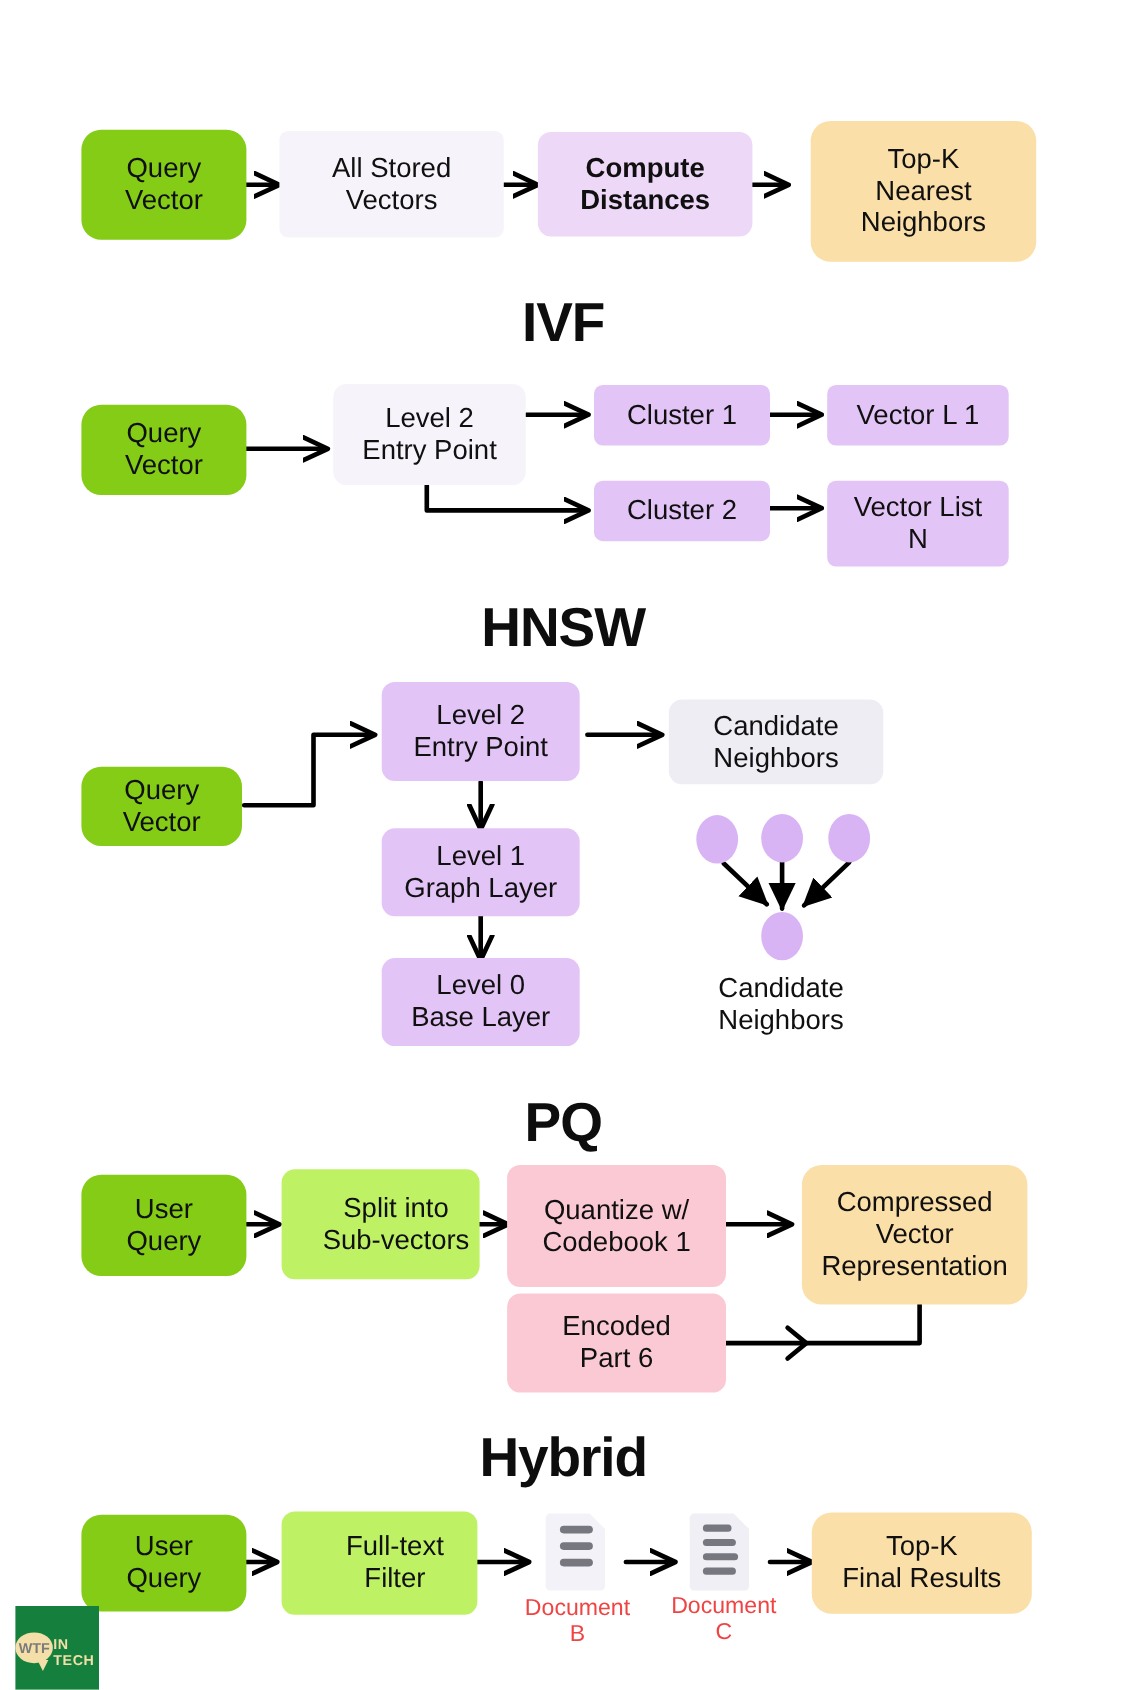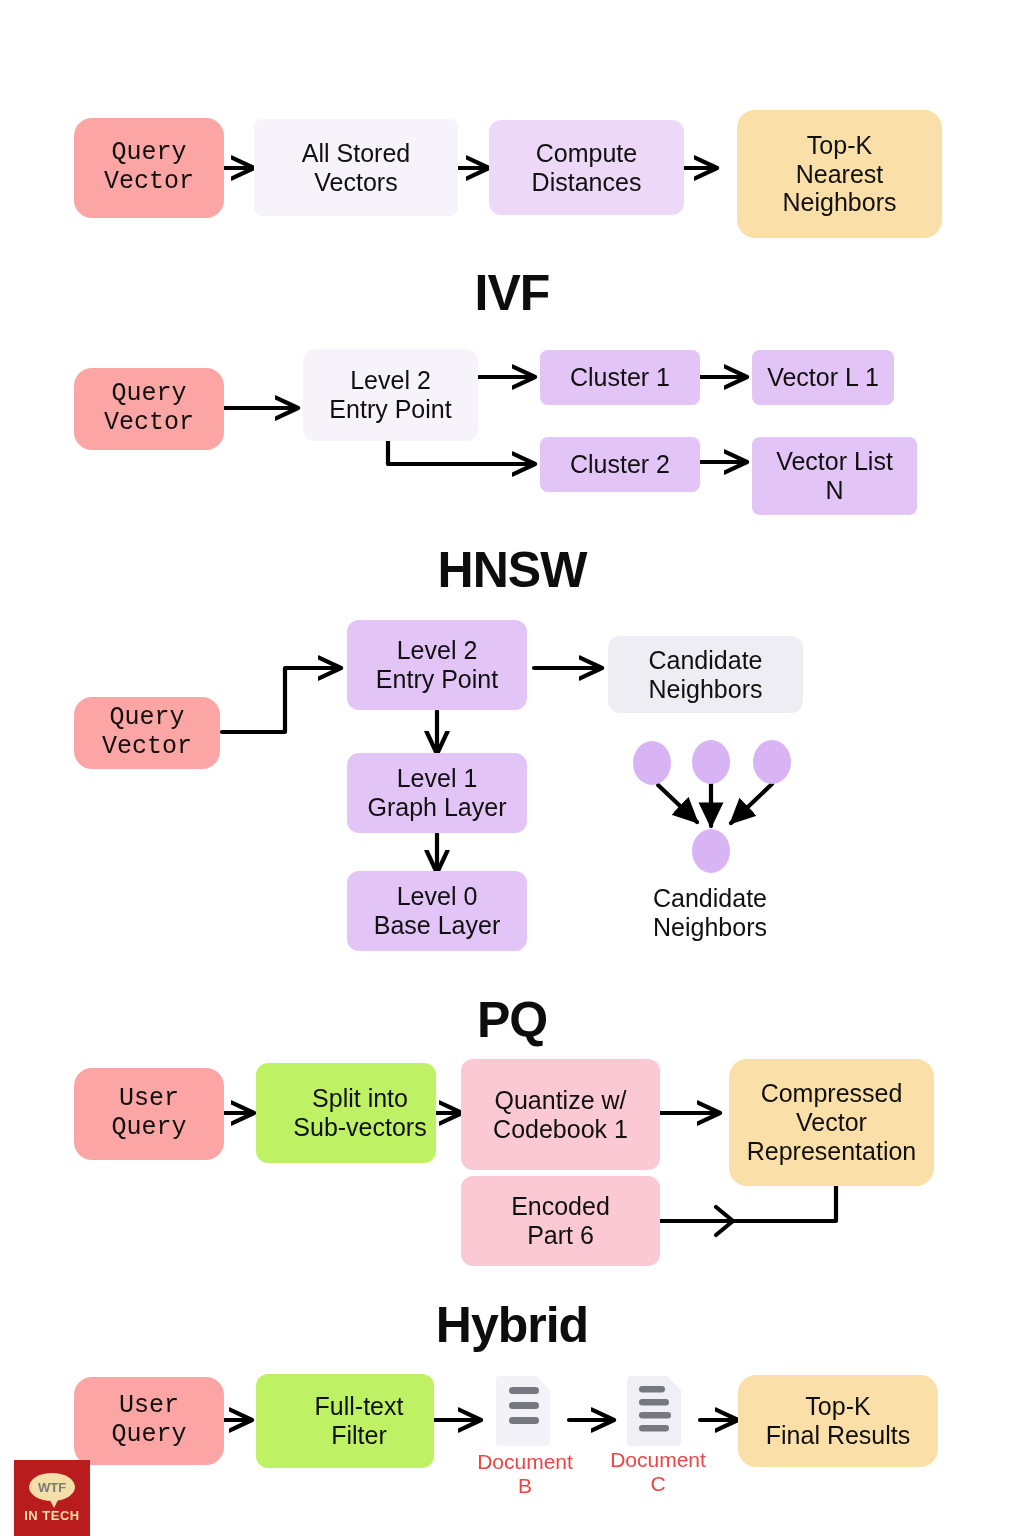--- a/index.html
+++ b/index.html
@@ -33,21 +33,21 @@
     text-align:center;
     font-size:25px;
     line-height:1.15;
     color:#101010;
     box-sizing:border-box;
     padding:4px 8px;
     white-space:pre-line;
   }
 
   
-  .c-blue   {background:#fca5a5;font-family:Liberation Mono, monospace;}
+  .c-blue   {background:#84cc16;}
   .c-white  {background:#F6F3FA;}
   .c-lav    {background:#EDD8F7;}
   .c-orange {background:#FBDFA8;}
   .c-purple {background:#E3C4F7;}
   .c-pink   {background:#FBC9D4;}
   .c-cream  {background:#bef264;padding-left:36px;}
   .c-ghost  {background:#EFEDF4;}
 
   .r-lg{border-radius:18px;}
   .r-md{border-radius:12px;}
@@ -57,22 +57,22 @@
 
   .dot{position:absolute;border-radius:50%;background:#D9B4F5;}
 
   .doc{position:absolute;}
   .doclabel{
     position:absolute;text-align:center;font-size:21px;line-height:1.15;
     color:#ef4444;white-space:pre-line;
   }
 
   .logo{
-    position:absolute;background:#b91c1c;
-    display:flex;flex-direction:column;align-items:center;justify-content:center;
+    position:absolute;background:#15803d;
+    display:flex;flex-direction:row;align-items:center;justify-content:center;
   }
   .logo .bubble{
     width:46px;height:28px;background:#F5DFA8;border-radius:50% 50% 50% 50%;
     display:flex;align-items:center;justify-content:center;
     font-size:13px;font-weight:bold;color:#7b7b7b;position:relative;
     letter-spacing:0px;
   }
   .logo .bubble:after{
     content:"";position:absolute;bottom:-7px;left:20px;
     width:0;height:0;border-left:5px solid transparent;
@@ -142,38 +142,38 @@
     </g>
   </svg>
 
 
   <div class="node c-blue r-lg" style="left:74px;top:118px;width:150px;height:100px;">Query
 Vector</div>
 
   <div class="node c-white r-sm" style="left:254px;top:119px;width:204px;height:97px;">All Stored
 Vectors</div>
 
-  <div class="node c-lav r-md" style="left:489px;top:120px;width:195px;height:95px;">Compute
+  <div class="node c-lav r-md" style="left:489px;top:120px;width:195px;height:95px;font-weight:bold;">Compute
 Distances</div>
 
   <div class="node c-orange r-lg" style="left:737px;top:110px;width:205px;height:128px;">Top-K
 Nearest
 Neighbors</div>
 
   <div class="section-title" style="top:268px;">IVF</div>
 
   <div class="node c-blue r-lg" style="left:74px;top:368px;width:150px;height:82px;">Query
 Vector</div>
 
   <div class="node c-white r-md" style="left:303px;top:349px;width:175px;height:92px;">Level 2
 Entry Point</div>
 
   <div class="node c-purple r-sm" style="left:540px;top:350px;width:160px;height:55px;">Cluster 1</div>
 
-  <div class="node c-purple r-sm" style="left:752px;top:350px;width:142px;height:55px;">Vector L  1</div>
+  <div class="node c-purple r-sm" style="left:752px;top:350px;width:165px;height:55px;">Vector L  1</div>
 
   <div class="node c-purple r-sm" style="left:540px;top:437px;width:160px;height:55px;">Cluster 2</div>
 
   <div class="node c-purple r-sm" style="left:752px;top:437px;width:165px;height:78px;">Vector List
 N</div>
 
   <div class="section-title" style="top:545px;">HNSW</div>
 
   <div class="node c-blue r-lg" style="left:74px;top:697px;width:146px;height:72px;">Query
 Vector</div>

